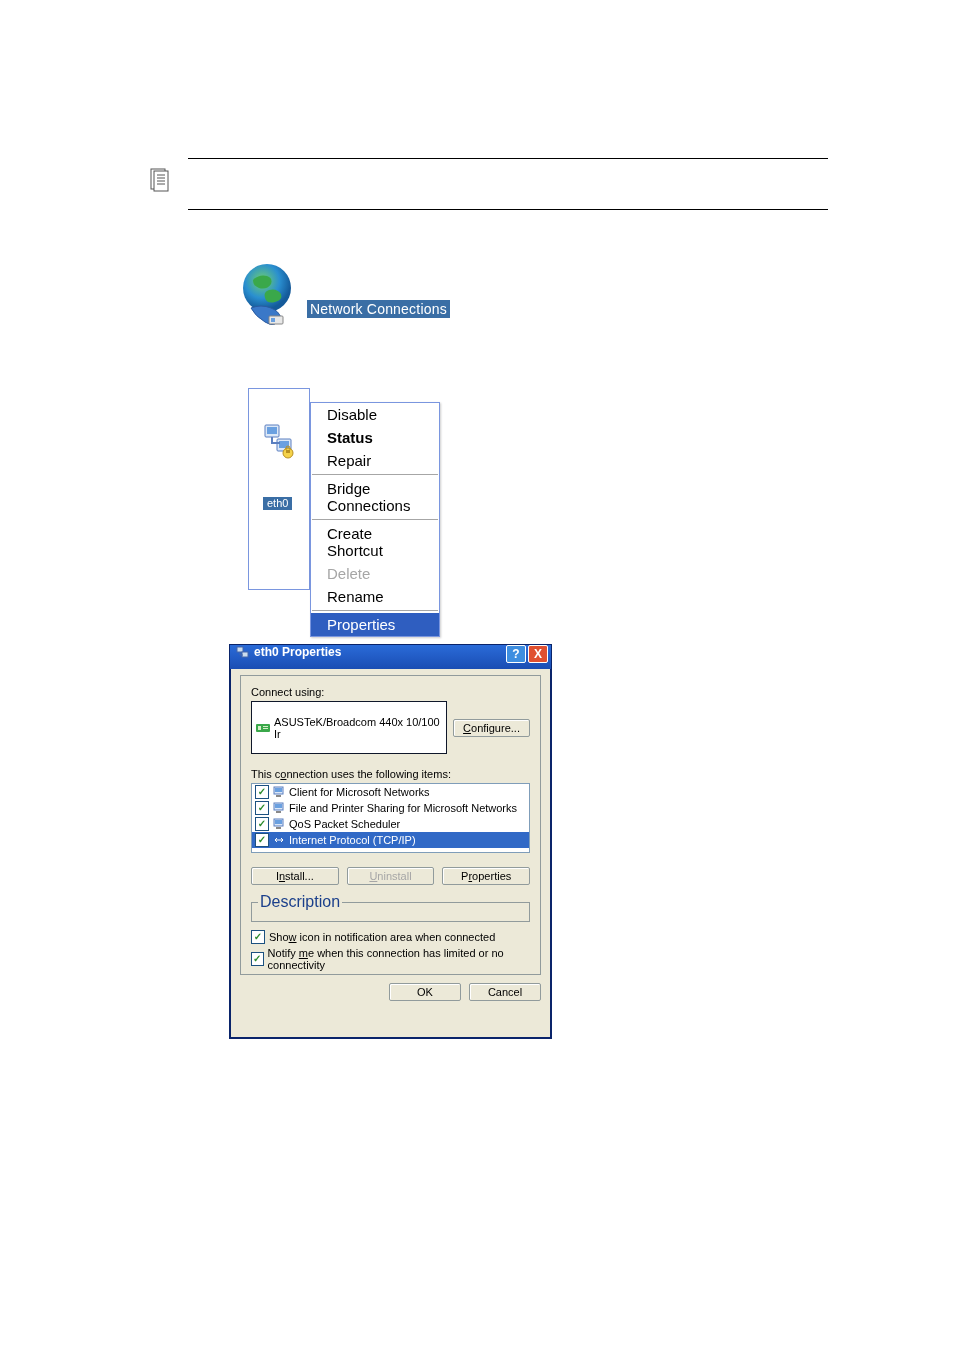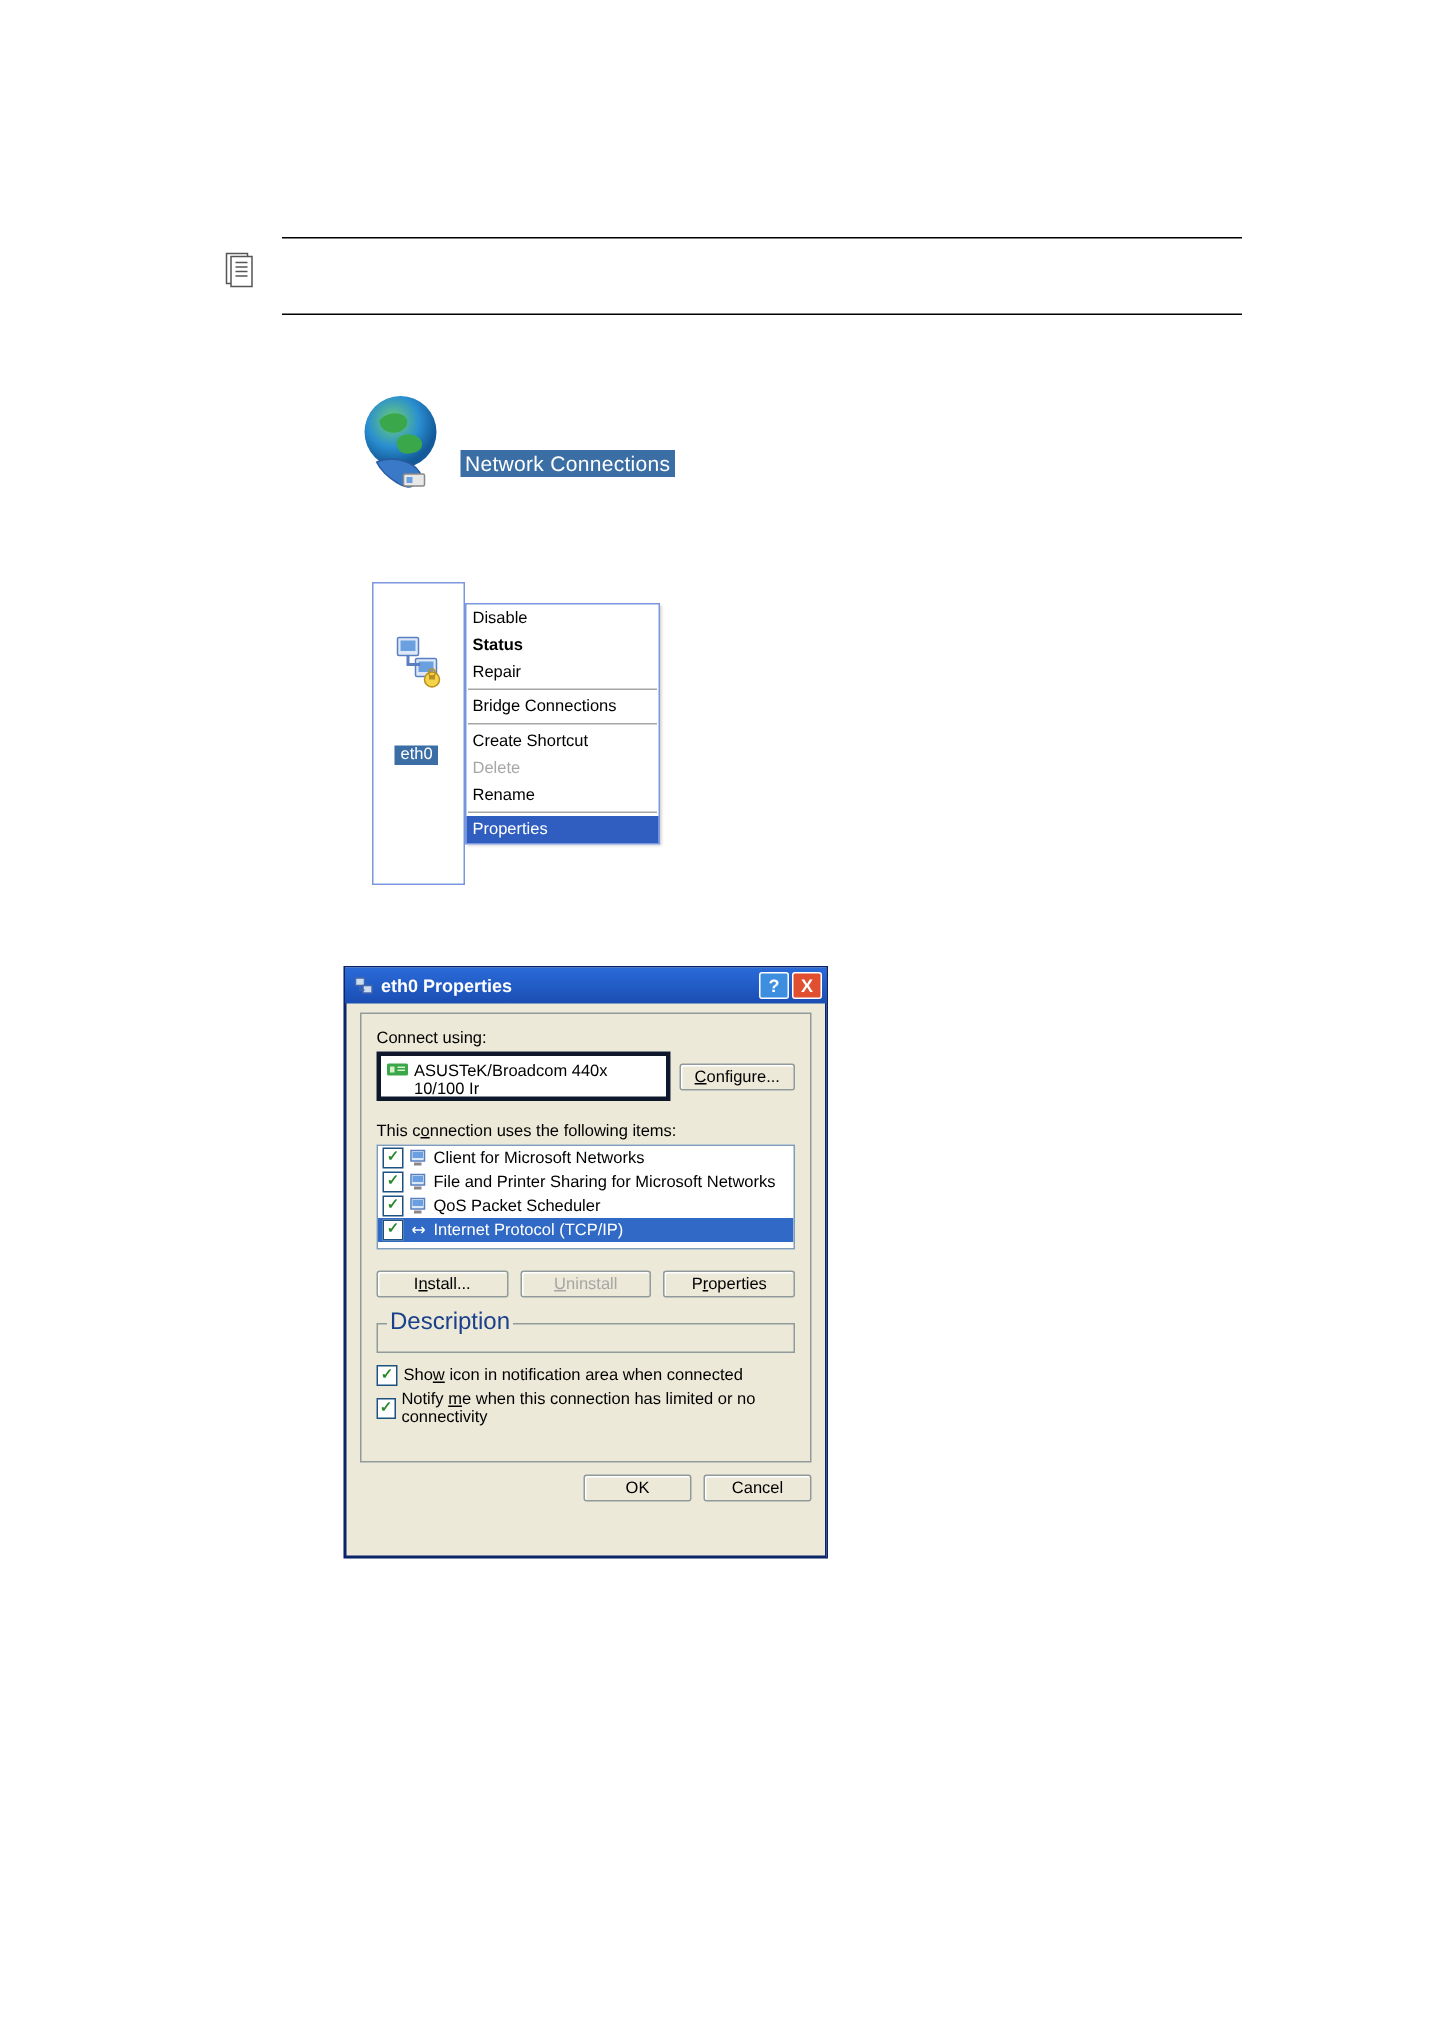--- a/index.html
+++ b/index.html
@@ -14,44 +14,44 @@
 .fig1{position:absolute;left:235px;top:260px;width:260px;height:100px}
 .globe{position:absolute;left:0;top:0}
 .nc-label{position:absolute;left:72px;top:40px;background:#3a6ea5;color:#fff;padding:1px 3px;font-size:14px;font-family:"Franklin Gothic Medium",Arial,sans-serif;letter-spacing:.2px}
 
 
 .fig2{position:absolute;left:248px;top:388px;width:200px;height:205px}
 .fig2 .conn-cell{position:absolute;left:0;top:0;width:60px;height:200px;border:1px solid #7a96df;background:#fff}
 .conn-icon{position:absolute;left:14px;top:34px}
 .conn-name{position:absolute;left:14px;top:108px;background:#3a6ea5;color:#fff;padding:0 4px 1px 4px;font-size:11px}
 .ctxmenu{position:absolute;left:62px;top:14px;width:128px;background:#fff;border:1px solid #7a96df;box-shadow:1px 1px 2px rgba(0,0,0,.2)}
-.ctxmenu .mi{padding:3px 8px 3px 4px;font-size:11px;color:#000;cursor:default}
+.ctxmenu .mi{padding:3px 8px 3px 16px;font-size:15px;color:#000;cursor:default}
 .ctxmenu .mi.bold{font-weight:700}
 .ctxmenu .mi.dis{color:#a6a6a6}
 .ctxmenu .mi.sel{background:#2f5ec0;color:#fff}
 .ctxmenu hr{border:none;border-top:1px solid #a6a6a6;margin:2px 1px}
 
 
 .dlg{position:absolute;left:229px;top:644px;width:321px;height:393px;border:1px solid #0a246a;background:#ece9d8;box-shadow:0 0 0 1px #0a246a inset}
-.titlebar{height:24px;background:linear-gradient(#2a6bd8,#1a4db3);display:flex;align-items:center;padding:0 3px 0 6px}
+.titlebar{height:24px;background:linear-gradient(#2a6bd8,#1a4db3);display:flex;padding:0 3px 0 6px}
 .titlebar .ti{width:14px;height:14px;margin-right:4px}
 .titlebar .txt{color:#fff;font-weight:700;font-size:12px;flex:1}
 .tb-btn{width:18px;height:16px;margin-left:2px;border:1px solid #fff;border-radius:2px;display:flex;align-items:center;justify-content:center;font-weight:700;font-size:12px;line-height:1}
 .tb-help{background:#3e8ee0;color:#fff}
 .tb-close{background:#e05030;color:#fff}
 .body{position:relative;padding:6px 10px 10px 10px;height:calc(100% - 24px);box-sizing:border-box}
 
 .tabs{position:relative;height:21px;margin-bottom:2px}
 .tab{display:inline-block;background:#ece9d8;border:1px solid #919b9c;border-bottom:none;padding:2px 7px 3px 7px;font-size:11px;position:relative;top:1px;margin-right:-1px;border-radius:3px 3px 0 0}
 .tab.active{background:#ece9d8;border-bottom:1px solid #ece9d8;z-index:2;padding-top:3px;top:0}
 .tabpage{border:1px solid #919b9c;background:#ece9d8;padding:10px 10px 8px 10px;height:300px;box-sizing:border-box;position:relative}
 
 .lbl{font-size:11px}
 .adapter-row{display:flex;align-items:center;margin-top:3px;gap:6px}
-.adapter-box{flex:1;height:19px;border:3px solid #0f172a;background:#fff;display:flex;padding:4px 4px;font-size:11px;gap:4px}
+.adapter-box{flex:1;height:19px;border:1px solid #0f172a;background:#fff;display:flex;align-items:center;padding:16px 4px;font-size:11px;gap:4px}
 .nic-icon{width:14px;height:10px}
 .btn{background:#ece9d8;border:1px solid #919b9c;border-radius:2px;font-size:11px;padding:2px 0;text-align:center;box-shadow:inset 1px 1px 0 #fff}
 .cfg{width:75px}
 .items-lbl{margin-top:14px}
 .listbox{margin-top:3px;border:1px solid #7f9db9;background:#fff;height:68px;overflow:hidden}
 .li{display:flex;align-items:center;height:16px;padding:0 3px;font-size:11px;gap:3px}
 .li.sel{background:#3169c6;color:#fff}
 .chk{width:12px;height:12px;border:1px solid #1c5180;background:#fff;display:flex;align-items:center;justify-content:center;font-size:10px;color:#2a8a2a;font-weight:700;line-height:1}
 .smicon{width:14px;height:12px;display:inline-flex;align-items:center;justify-content:center}
 .row3{display:flex;gap:8px;margin-top:14px}

